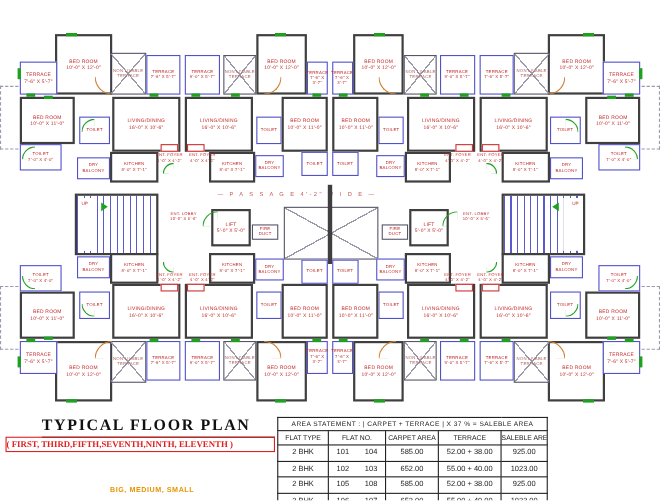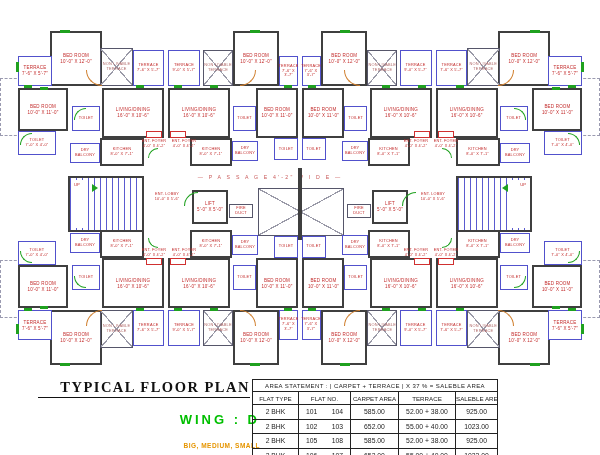--- a/index.html
+++ b/index.html
@@ -35,21 +35,21 @@
   .arc-g{border-left:1px solid #1fa11f;border-top:1px solid #1fa11f;border-radius:100% 0 0 0;}
   .stairs{position:absolute;box-sizing:border-box;border:2px solid #3f3f3f;
      background:repeating-linear-gradient(90deg,#5a5ad0 0 1px,#fff 1px 6px);}
   .stairs .land{position:absolute;left:2px;top:2px;width:16px;bottom:2px;background:#fff;}
   .uparrow{position:absolute;width:0;height:0;border-left:6px solid #1fa11f;
      border-top:4px solid transparent;border-bottom:4px solid transparent;}
   .uplbl{position:absolute;font-size:4.2px;color:#c22a2a;}
   .passage{position:absolute;text-align:center;font-size:5.2px;letter-spacing:2.2px;color:#c95a5a;}
   .cwall{position:absolute;background:#3f3f3f;}
   
-  .tb{position:absolute;text-align:right;}
+  .tb{position:absolute;text-align:left;}
   #tb-title{left:38px;top:379px;width:212px;font-family:"Liberation Serif",serif;font-weight:600;
      font-size:14.5px;letter-spacing:1.5px;color:#111;border-bottom:1.5px solid #111;padding-bottom:1px;}
   #tb-floors{left:5px;top:397px;width:243px;height:12px;border:1.5px solid #e02020;color:#e02020;
      font-family:"Liberation Serif",serif;font-weight:bold;font-size:8px;line-height:12px;}
   #tb-wing{left:100px;top:412px;width:160px;color:#00bf00;font-weight:bold;font-size:13px;letter-spacing:3px;}
   #tb-bhk{left:100px;top:427px;width:160px;color:#111;font-weight:bold;font-size:12.5px;}
   #tb-sizes{left:100px;top:442px;width:160px;color:#e69500;font-weight:bold;font-size:6.5px;letter-spacing:.5px;}
   
   #area-table{position:absolute;left:252px;top:379px;width:245px;border-collapse:collapse;
      table-layout:fixed;border:1.5px solid #222;border-bottom:3px solid #111;}
@@ -705,21 +705,21 @@
 
       <div class="arc arc-o" style="left:86px;top:44px;width:16px;height:16px"></div>
       <div class="arc arc-o2" style="left:240px;top:44px;width:16px;height:16px"></div>
       <div class="arc arc-g" style="left:74px;top:82px;width:12px;height:12px"></div>
       <div class="arc arc-g" style="left:20px;top:107px;width:12px;height:12px"></div>
       <div class="arc arc-g" style="left:148px;top:122px;width:10px;height:10px"></div>
     </div>
     </div>
 
   <div class="tb" id="tb-title">TYPICAL  FLOOR  PLAN</div>
-  <div class="tb" id="tb-wing">WING : D</div>
+  <div class="tb" id="tb-floors">( FIRST, THIRD,FIFTH,SEVENTH,NINTH, ELEVENTH )</div>
   <div class="tb" id="tb-sizes">BIG, MEDIUM, SMALL</div>
 
   <table id="area-table">
     <colgroup>
         <col style="width:46px">
         <col style="width:52px">
         <col style="width:48px">
         <col style="width:57px">
         <col style="width:42px">
       </colgroup>

